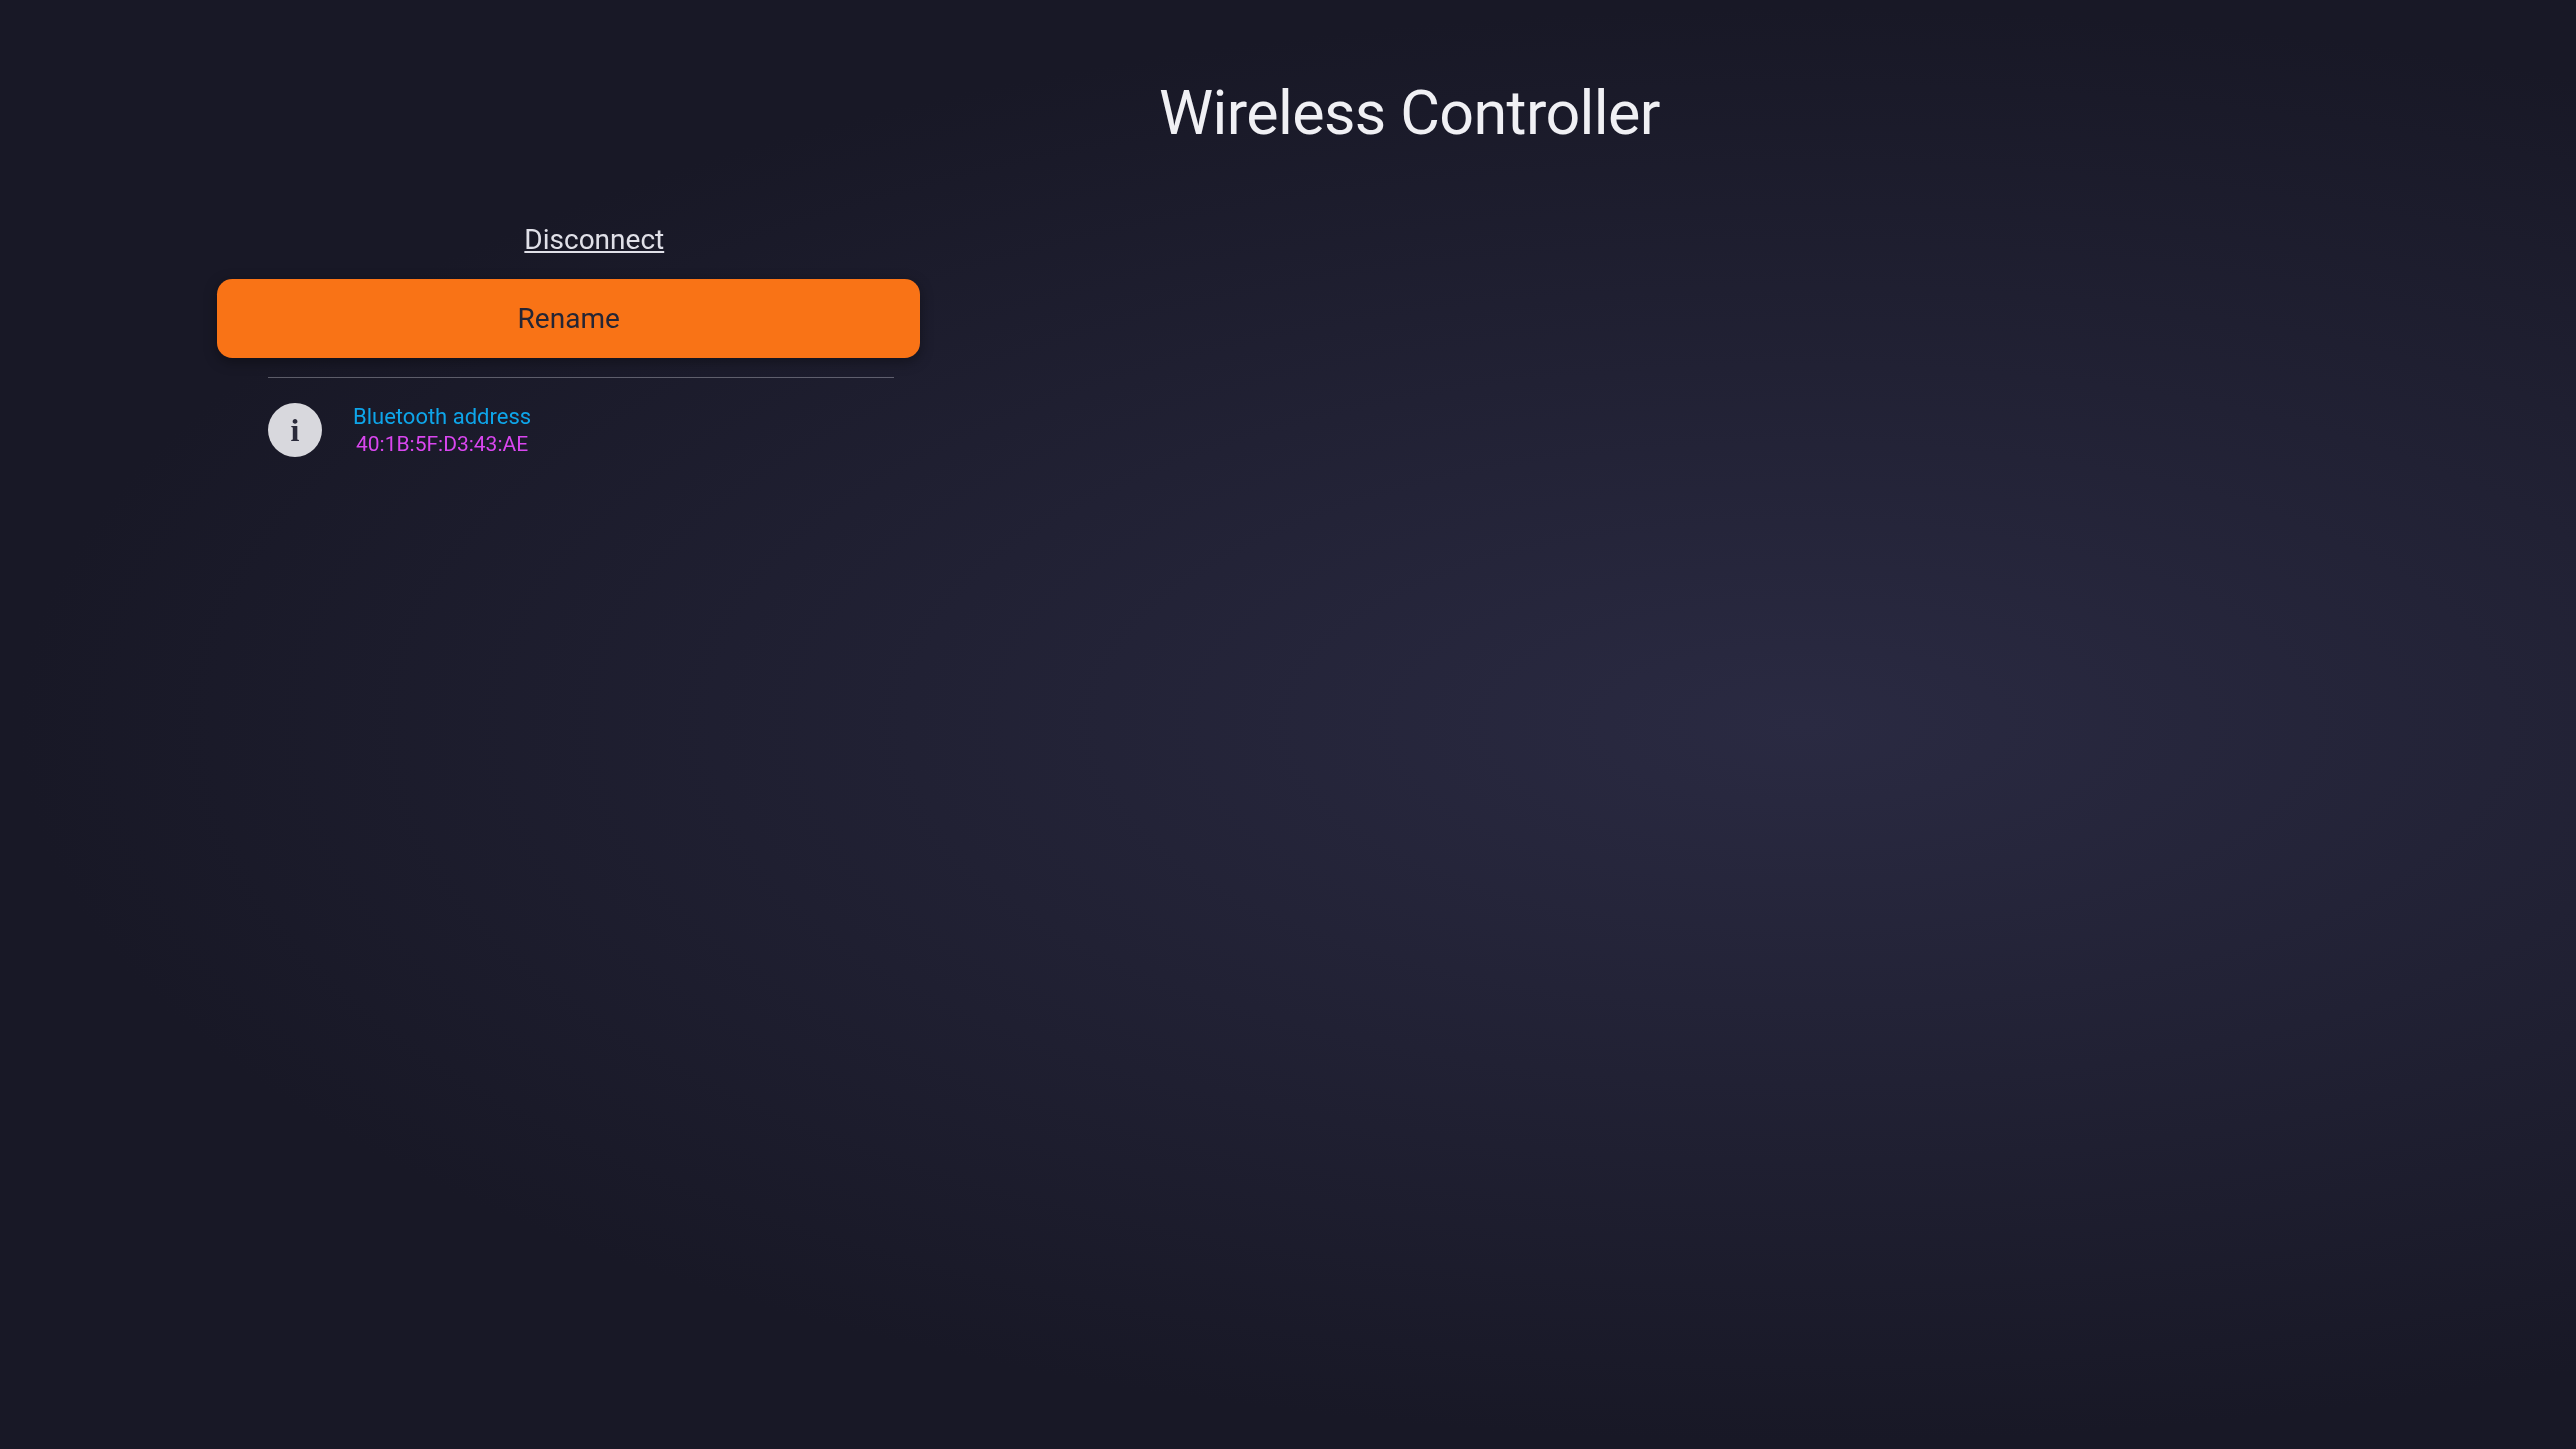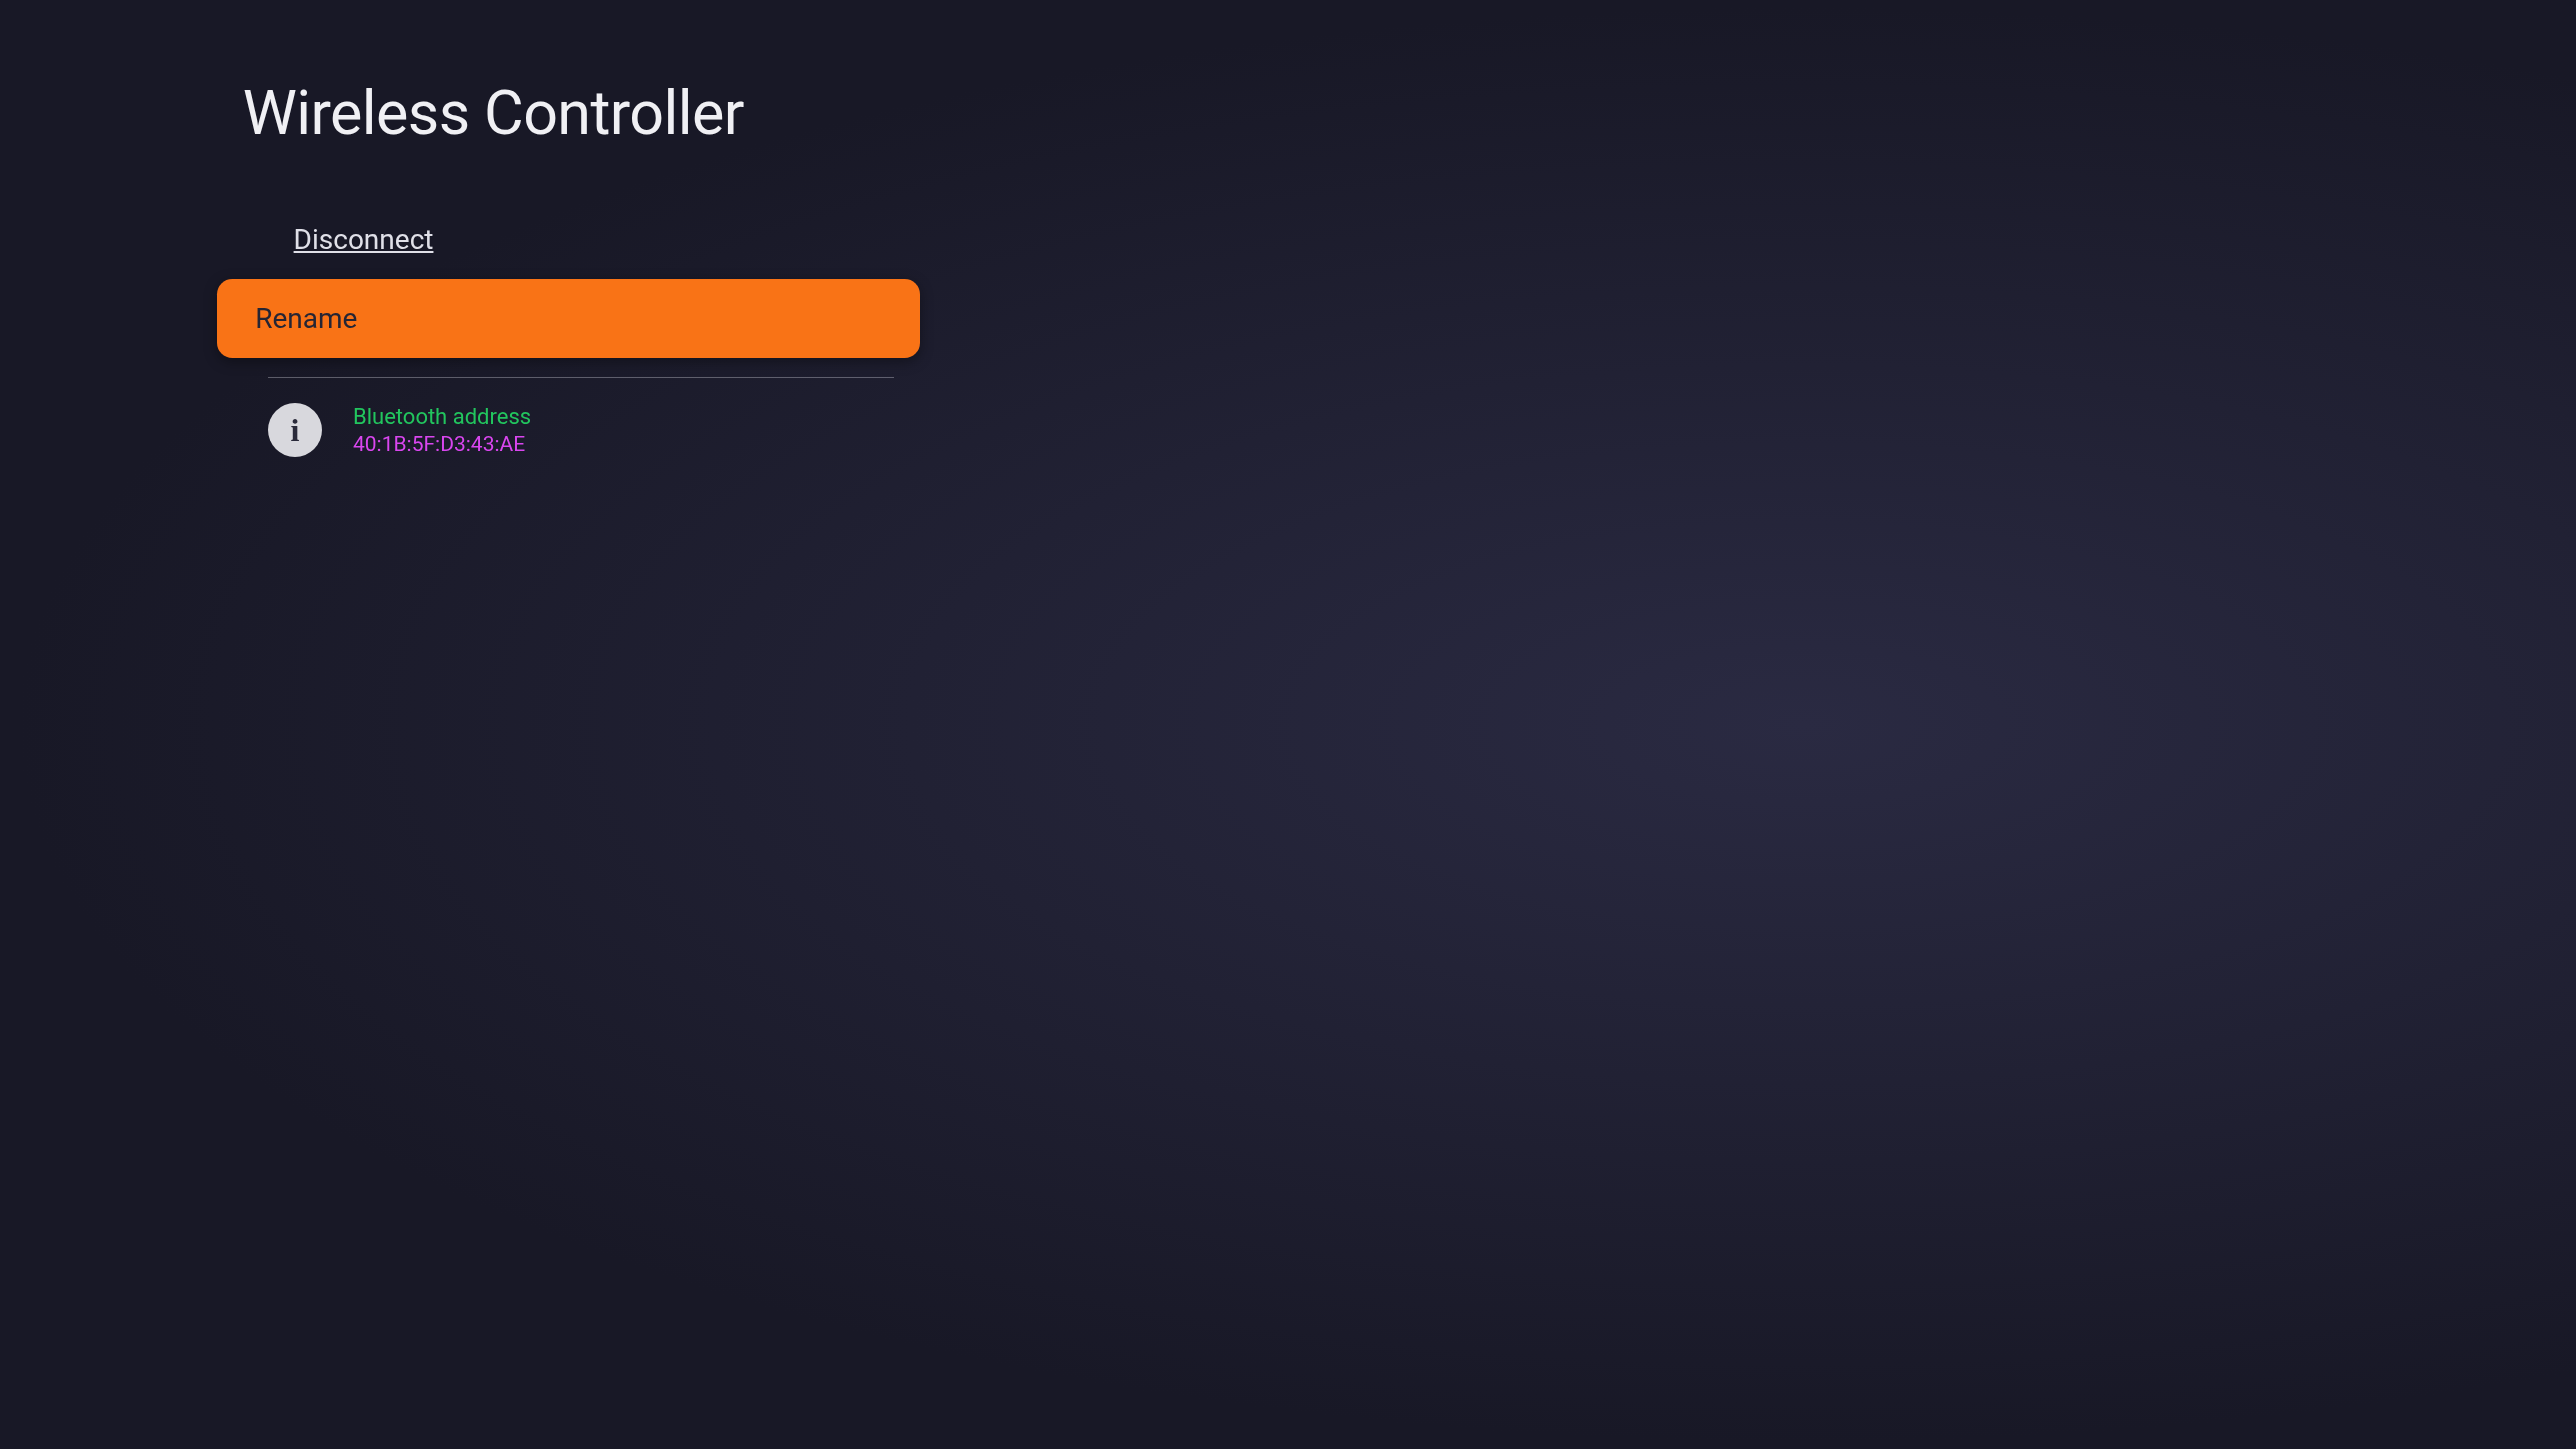--- a/index.html
+++ b/index.html
@@ -19,20 +19,21 @@
     
     body {
       background: radial-gradient(ellipse at 70% 50%, #2a2a42 0%, #181826 70%);
     }
     
     .screen {
       width: 100%;
       height: 100%;
       padding: 77px 0 0 230px;
       position: relative;
+      text-align: center;
     }
     
     .page-title {
       font-size: 61px;
       font-weight: 400;
       color: #f0f0f4;
       letter-spacing: -0.6px;
       margin-bottom: 51px;
       margin-left: 12.8px;
     }
@@ -100,21 +101,21 @@
     }
     
     .info-text {
       display: flex;
       flex-direction: column;
       gap: 3.8px;
     }
     
     .info-label {
       font-size: 22px;
-      color: #22c55e;
+      color: #0ea5e9;
       font-weight: 400;
     }
     
     .info-value {
       font-size: 21px;
       color: #d946ef;
       font-weight: 400;
     }
   </style>
 </head>

